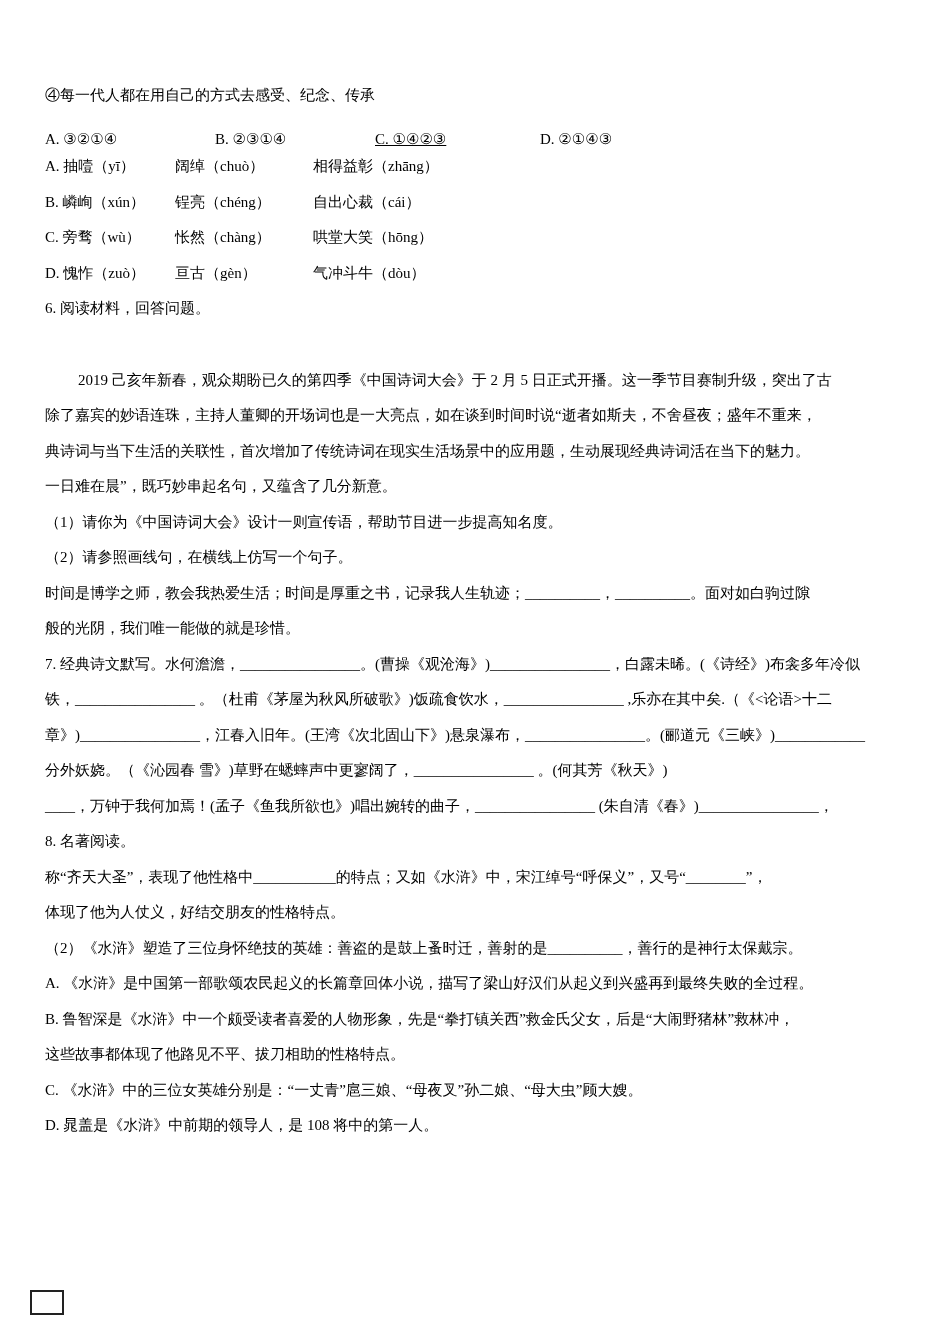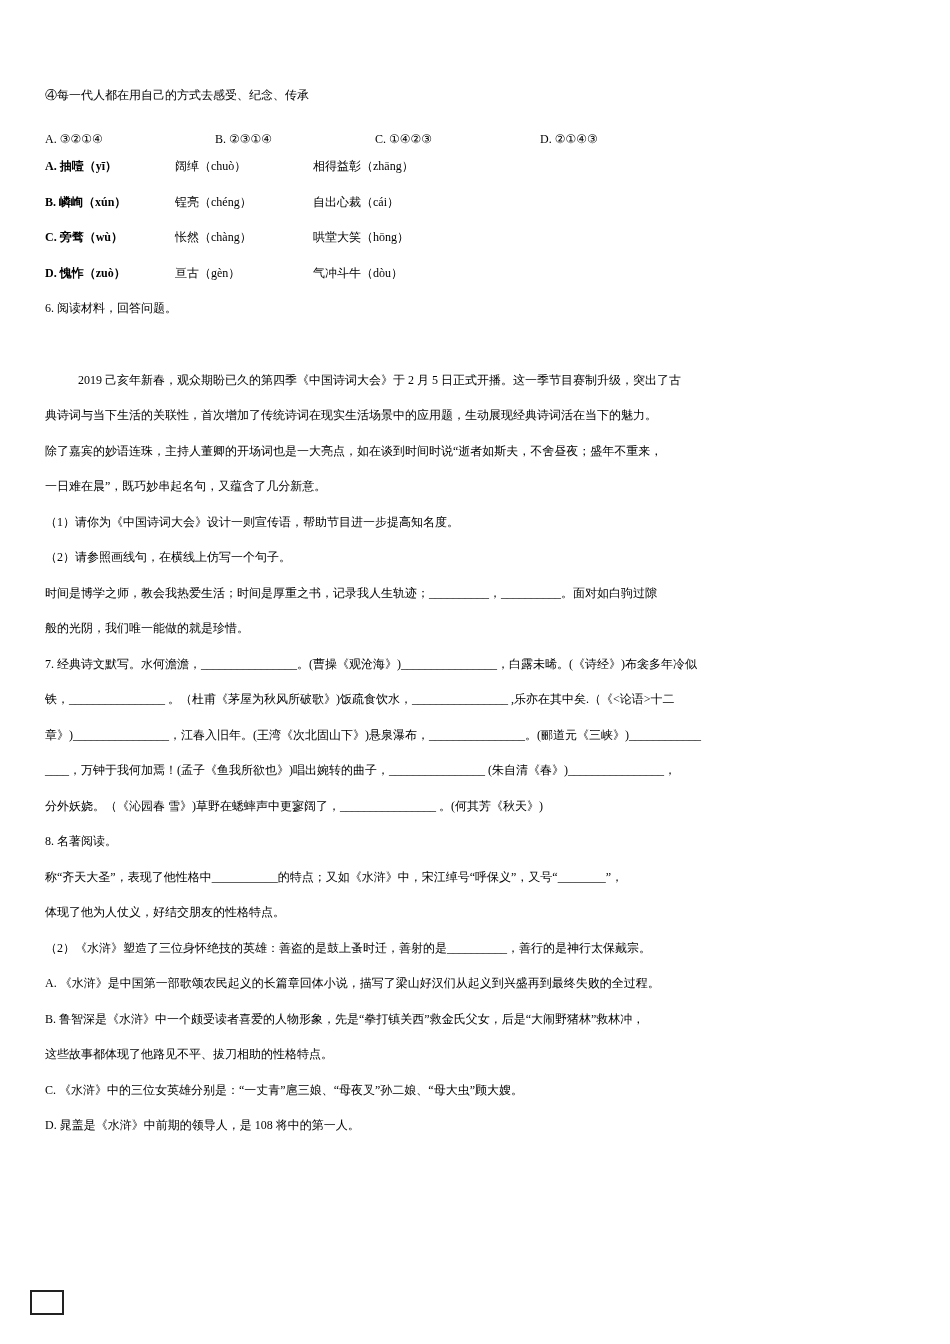--- a/index.html
+++ b/index.html
@@ -15,31 +15,31 @@
     color: #000000;
     position: relative;
   }
   .page {
     padding: 78px 42px 0 45px;
   }
   .line {
     margin: 0;
     height: 35.5px;
     line-height: 35.5px;
-    font-size: 12px;
+    font-size: 15px;
     white-space: pre;
   }
   .indent {
     padding-left: 33px;
     margin-top: 36px;
   }
   .optA { display: inline-block; width: 170px; }
   .optB { display: inline-block; width: 160px; margin-top: 8px; }
-  .optC { display: inline-block; width: 165px; }
-  .c1 { display: inline-block; width: 130px; font-weight: bold; }
+  .optC { display: inline-block; width: 165px; text-decoration: underline; }
+  .c1 { display: inline-block; width: 130px; }
   .c2 { display: inline-block; width: 138px; font-family: Liberation Serif, serif; }
   .anchor-box {
     position: absolute;
     left: 30px;
     top: 1290px;
     width: 30px;
     height: 21px;
     border: 2px solid #222222;
     background: #ffffff;
   }
@@ -58,35 +58,35 @@
 
   <p class="line"><span class="c1">B. 嶙峋（xún）</span><span class="c2">锃亮（chéng）</span><span>自出心裁（cái）</span></p>
 
   <p class="line"><span class="c1">C. 旁骛（wù）</span><span class="c2">怅然（chàng）</span><span>哄堂大笑（hōng）</span></p>
 
   <p class="line"><span class="c1">D. 愧怍（zuò）</span><span class="c2">亘古（gèn）</span><span>气冲斗牛（dòu）</span></p>
 
   <p class="line">6. 阅读材料，回答问题。</p>
 
   <p class="line indent">2019 己亥年新春，观众期盼已久的第四季《中国诗词大会》于 2 月 5 日正式开播。这一季节目赛制升级，突出了古</p>
+  <p class="line">除了嘉宾的妙语连珠，主持人董卿的开场词也是一大亮点，如在谈到时间时说“逝者如斯夫，不舍昼夜；盛年不重来，</p>
   <p class="line">典诗词与当下生活的关联性，首次增加了传统诗词在现实生活场景中的应用题，生动展现经典诗词活在当下的魅力。</p>
-  <p class="line">除了嘉宾的妙语连珠，主持人董卿的开场词也是一大亮点，如在谈到时间时说“逝者如斯夫，不舍昼夜；盛年不重来，</p>
   <p class="line">一日难在晨”，既巧妙串起名句，又蕴含了几分新意。</p>
 
   <p class="line">（1）请你为《中国诗词大会》设计一则宣传语，帮助节目进一步提高知名度。</p>
   <p class="line">（2）请参照画线句，在横线上仿写一个句子。</p>
 
   <p class="line">时间是博学之师，教会我热爱生活；时间是厚重之书，记录我人生轨迹；__________，__________。面对如白驹过隙</p>
   <p class="line">般的光阴，我们唯一能做的就是珍惜。</p>
 
   <p class="line">7. 经典诗文默写。水何澹澹，________________。(曹操《观沧海》)________________，白露未晞。(《诗经》)布衾多年冷似</p>
   <p class="line">铁，________________ 。（杜甫《茅屋为秋风所破歌》)饭疏食饮水，________________ ,乐亦在其中矣.（《&lt;论语&gt;十二</p>
   <p class="line">章》)________________，江春入旧年。(王湾《次北固山下》)悬泉瀑布，________________。(郦道元《三峡》)____________</p>
+  <p class="line">分外妖娆。（《沁园春 雪》)草野在蟋蟀声中更寥阔了，________________ 。(何其芳《秋天》)</p>
   <p class="line">____，万钟于我何加焉！(孟子《鱼我所欲也》)唱出婉转的曲子，________________ (朱自清《春》)________________，</p>
-  <p class="line">分外妖娆。（《沁园春 雪》)草野在蟋蟀声中更寥阔了，________________ 。(何其芳《秋天》)</p>
 
   <p class="line">8. 名著阅读。</p>
 
   <p class="line">称“齐天大圣”，表现了他性格中___________的特点；又如《水浒》中，宋江绰号“呼保义”，又号“________”，</p>
   <p class="line">体现了他为人仗义，好结交朋友的性格特点。</p>
 
   <p class="line">（2）《水浒》塑造了三位身怀绝技的英雄：善盗的是鼓上蚤时迁，善射的是__________，善行的是神行太保戴宗。</p>
 
   <p class="line">A. 《水浒》是中国第一部歌颂农民起义的长篇章回体小说，描写了梁山好汉们从起义到兴盛再到最终失败的全过程。</p>
   <p class="line">B. 鲁智深是《水浒》中一个颇受读者喜爱的人物形象，先是“拳打镇关西”救金氏父女，后是“大闹野猪林”救林冲，</p>

